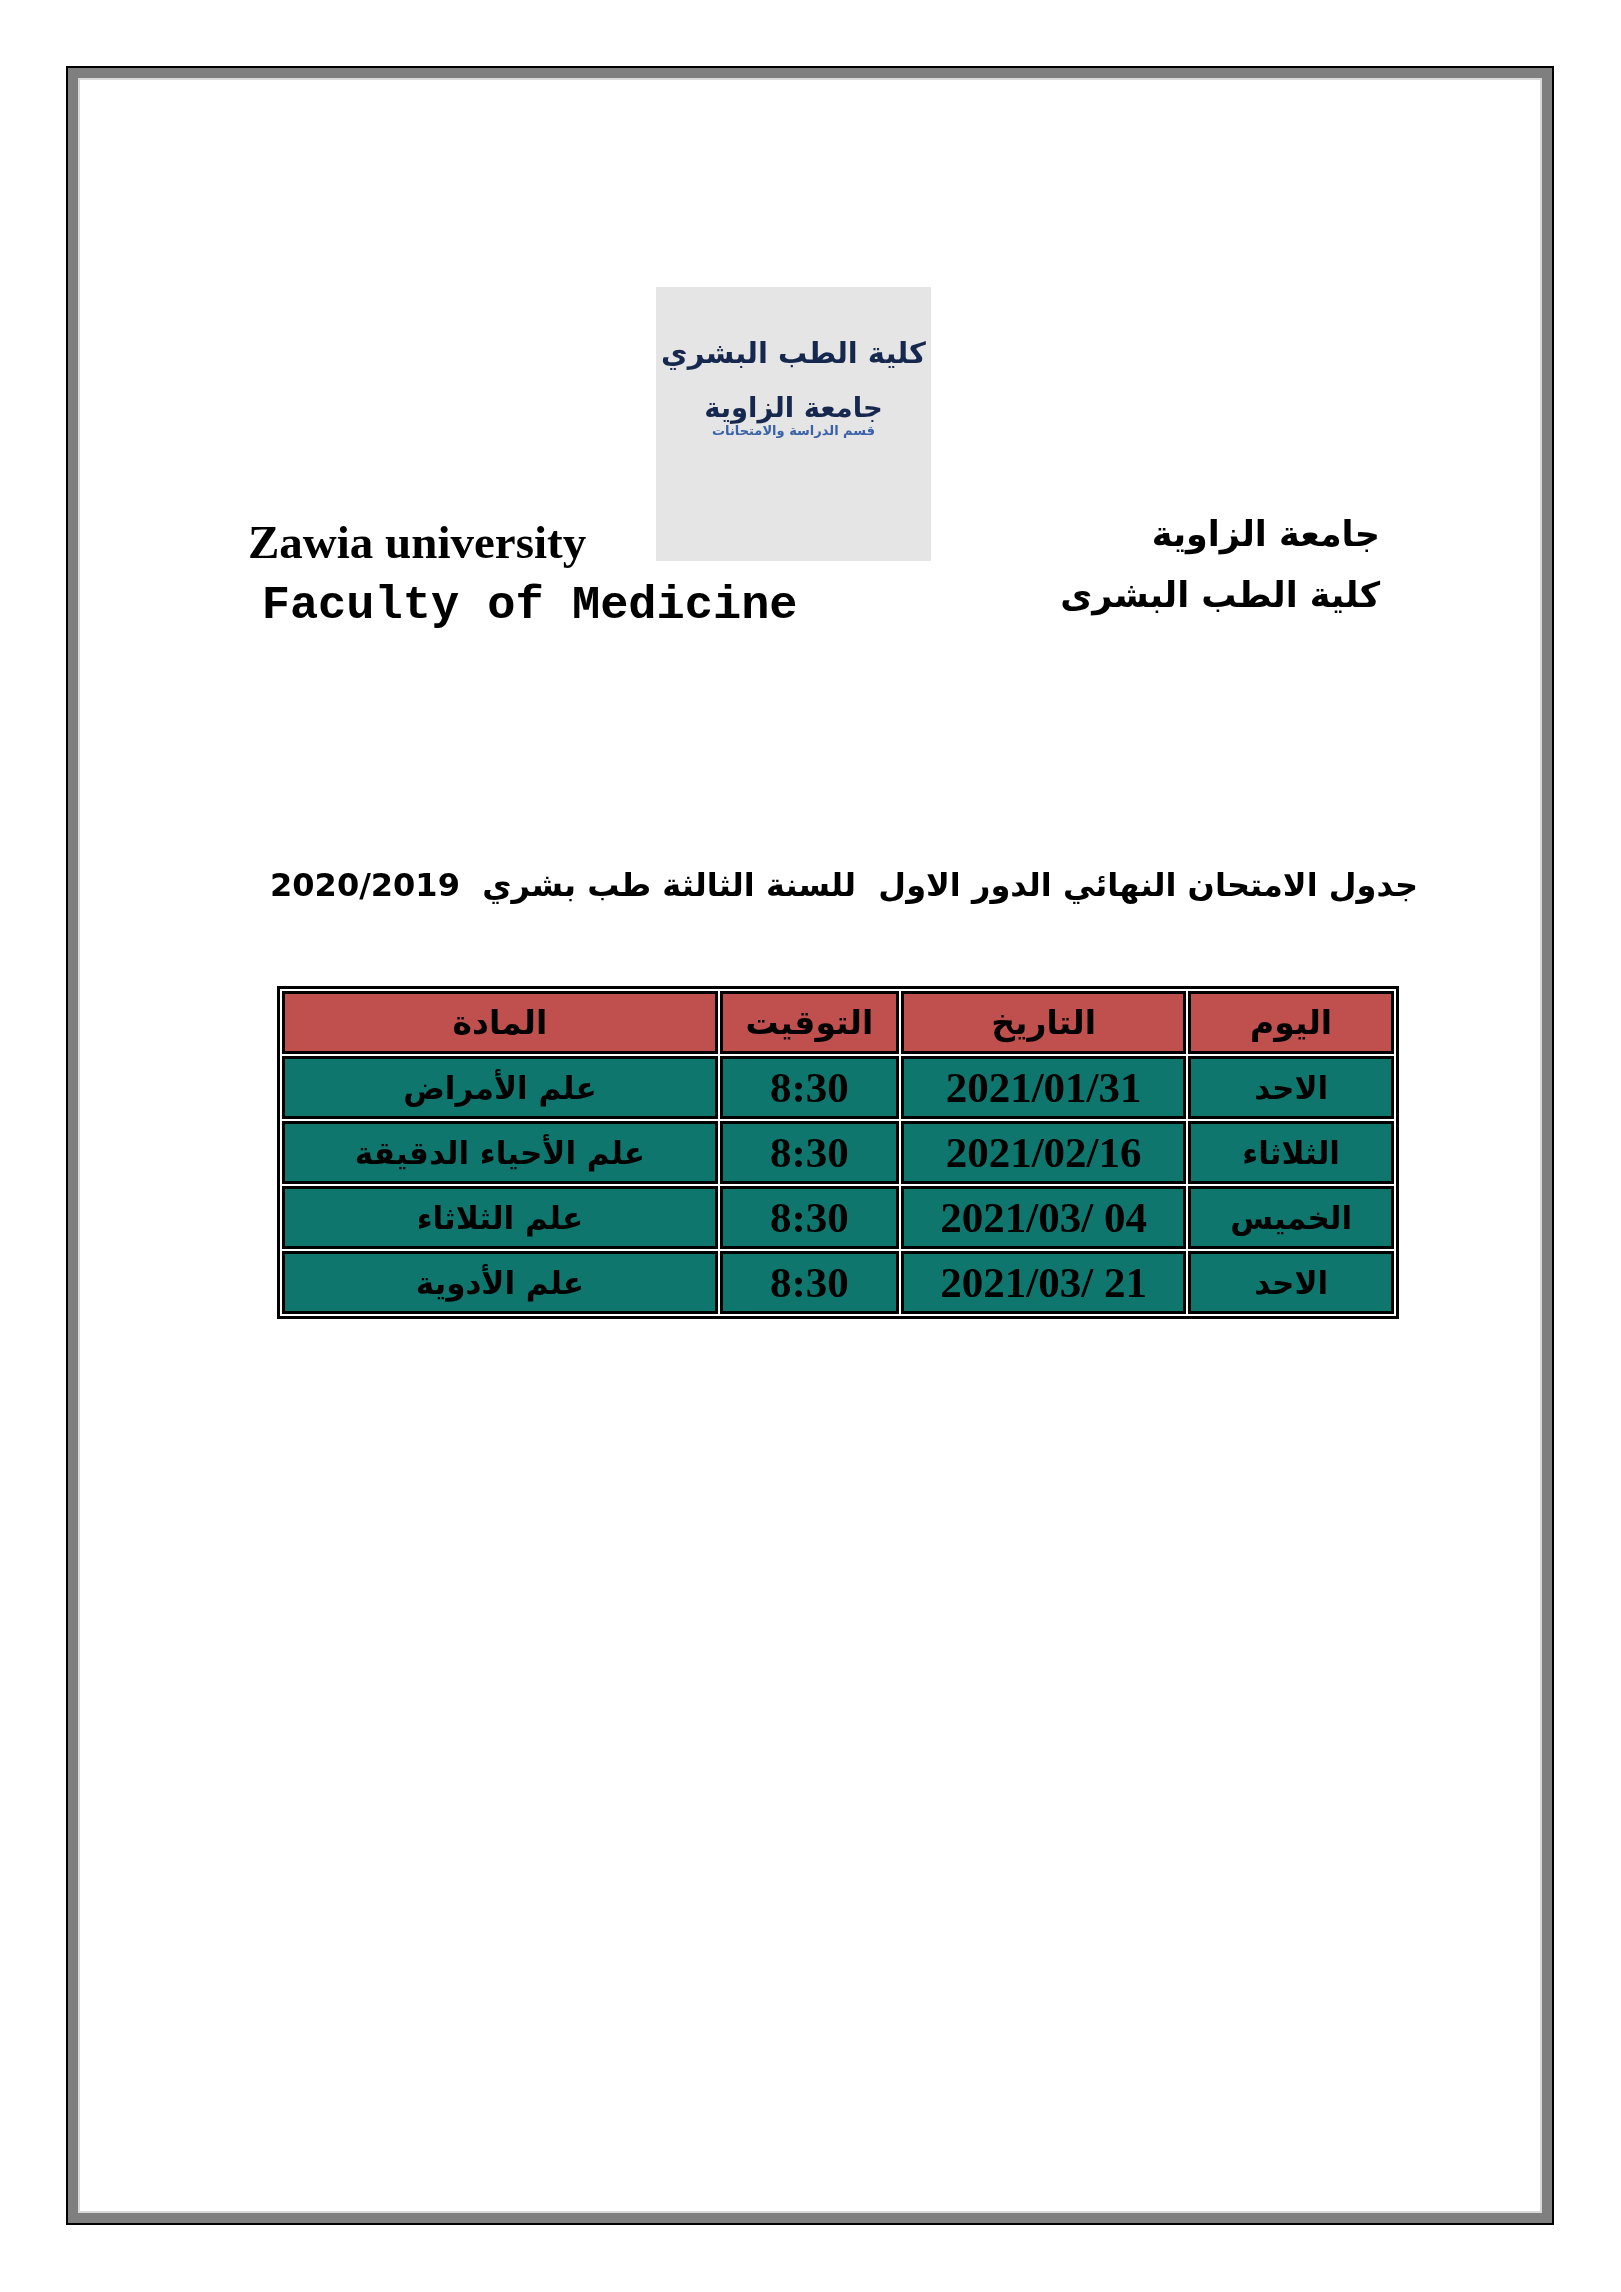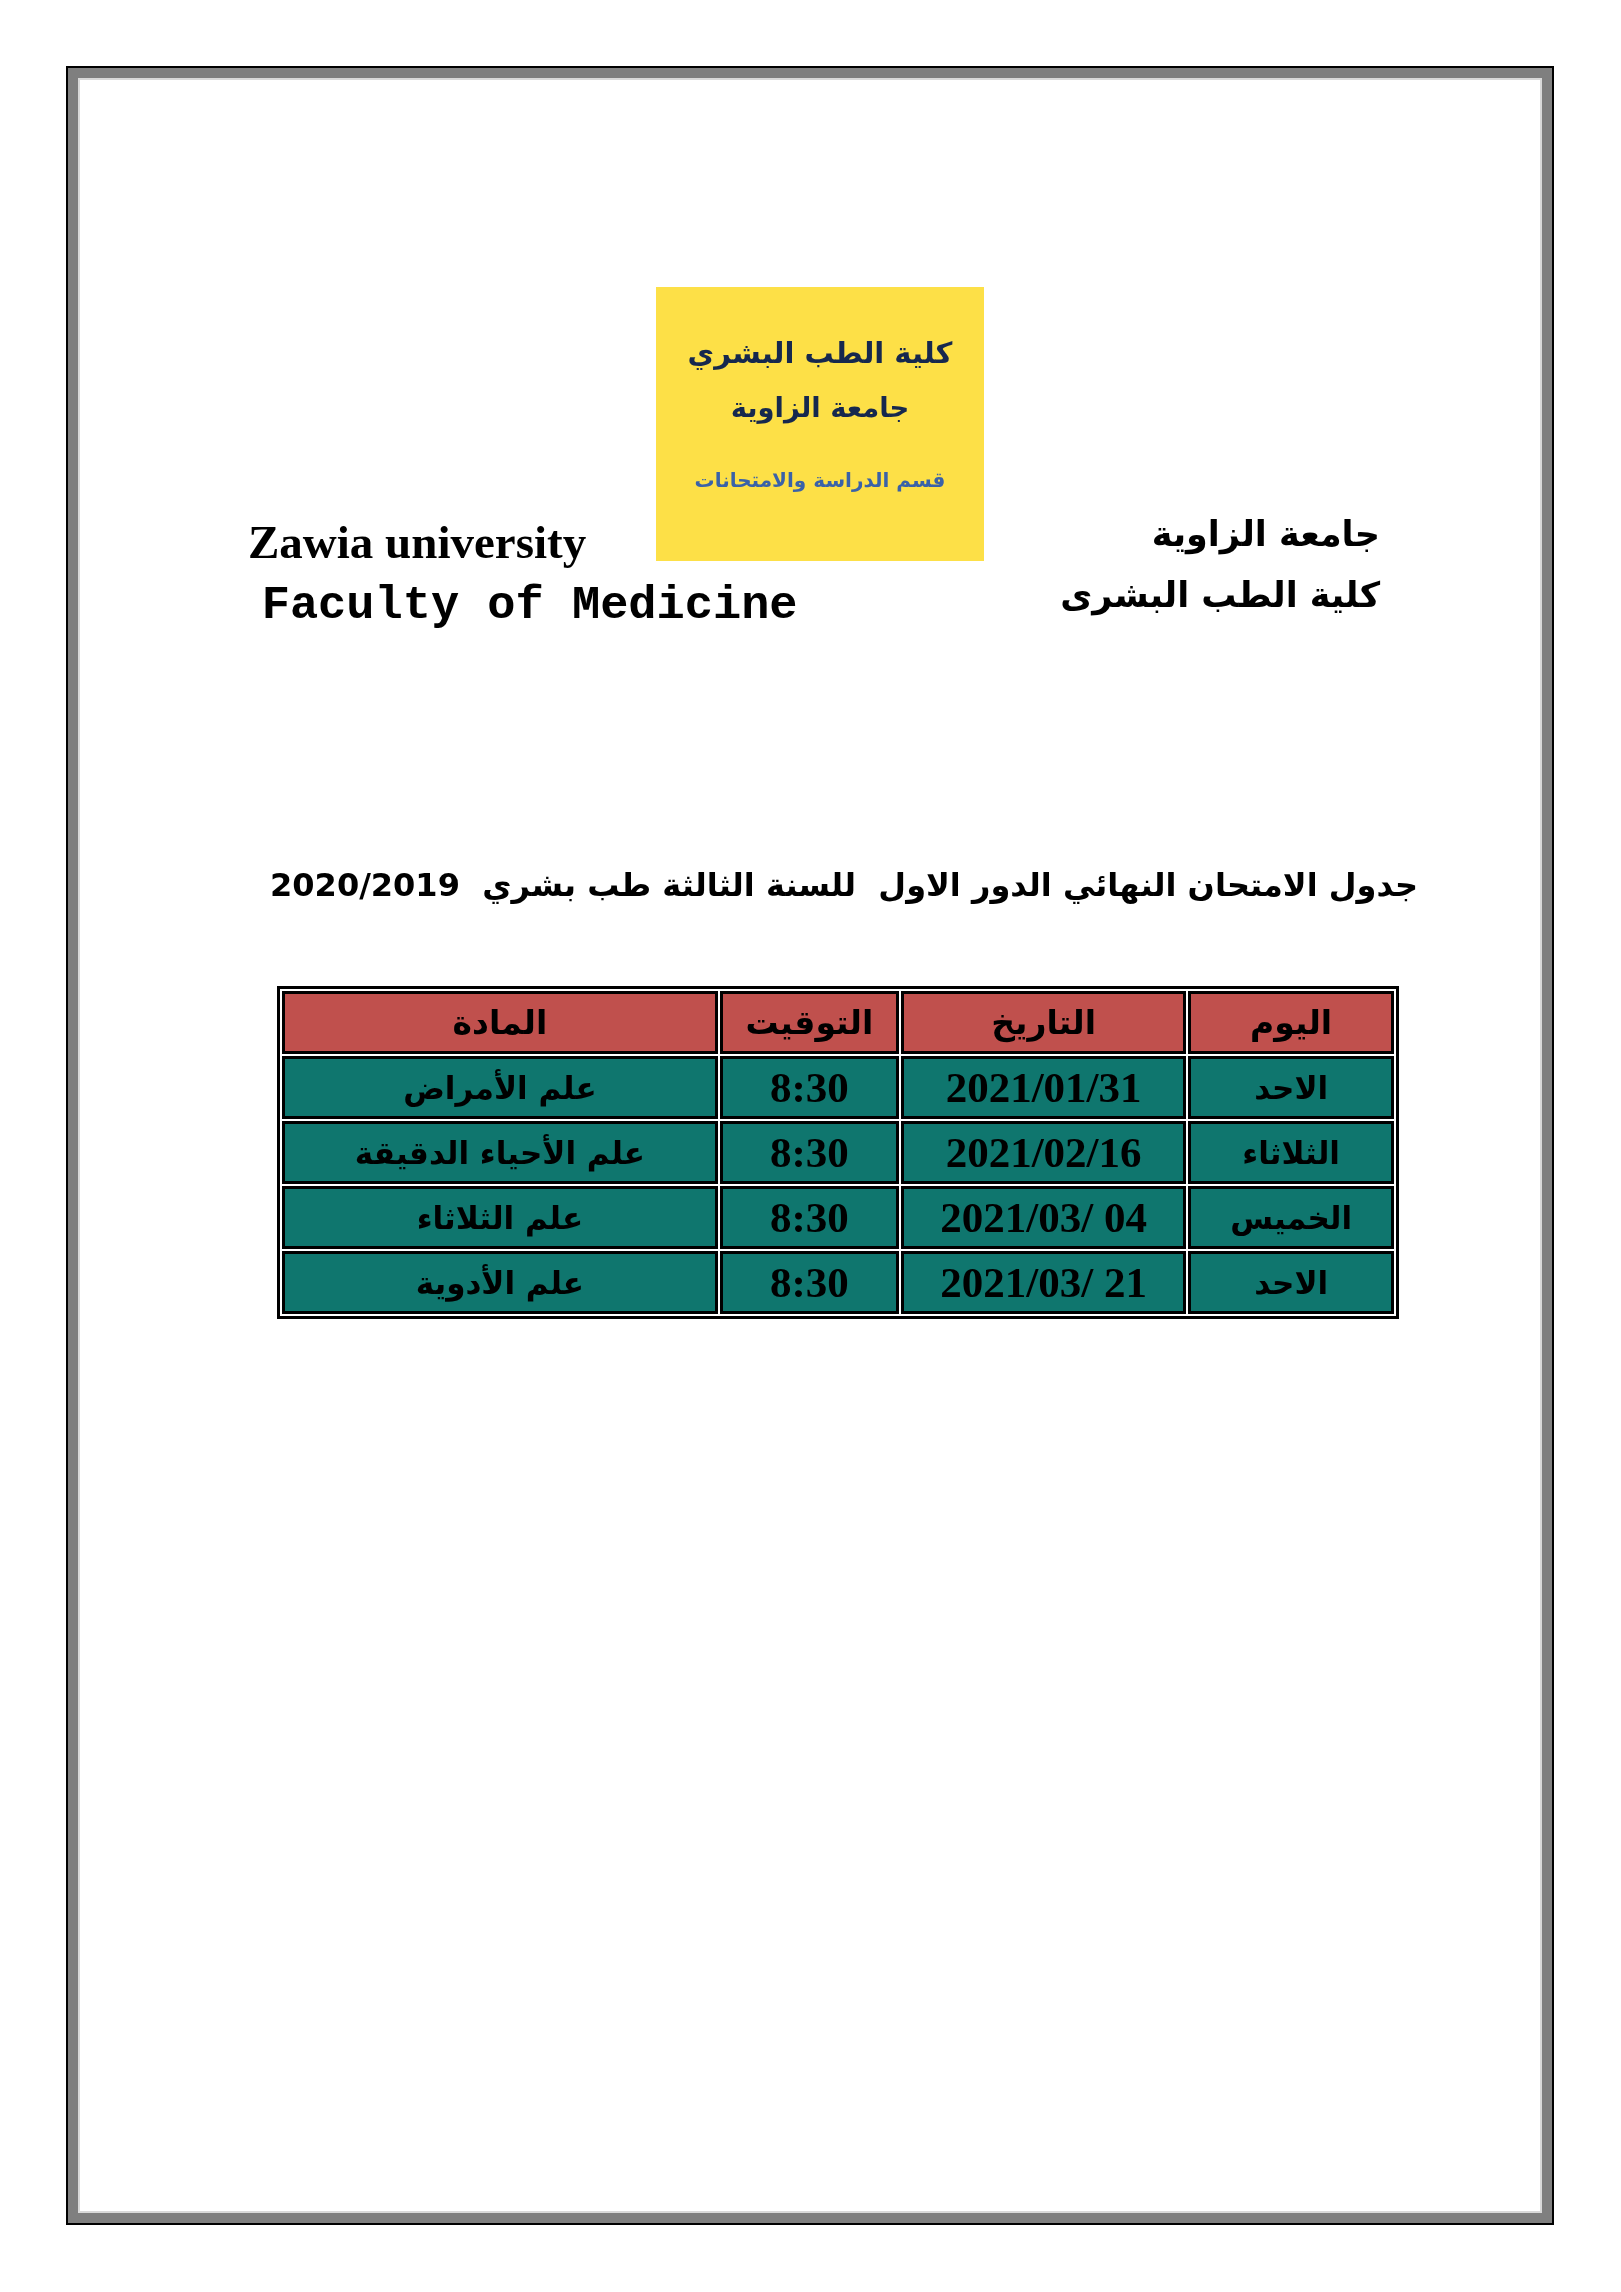--- a/index.html
+++ b/index.html
@@ -11,27 +11,27 @@
   
   .frame-outer {
     position:absolute; left:66px; top:66px; width:1488px; height:2159px;
     box-sizing:border-box; border:2px solid #000000;
   }
   .frame-mid  { width:100%; height:100%; box-sizing:border-box; border:10.8px solid #7f7f7f; }
   .frame-in   { width:100%; height:100%; box-sizing:border-box; border:2.9px solid #d9d9d9; }
 
   
   .logo {
-    position:absolute; left:656px; top:287px; width:328px; height:274px;
-    background:#fde047; display:flex; flex-direction:column; align-items:center;
+    position:absolute; left:656px; top:287px; width:275px; height:274px;
+    background:#e5e5e5; display:flex; flex-direction:column; align-items:center;
     font-family:"DejaVu Sans", sans-serif; font-weight:bold; text-align:center;
   }
   .logo .l1 { margin-top:49px; font-size:29px; color:#16284e; white-space:nowrap; }
   .logo .l2 { margin-top:21.6px; font-size:27.4px; color:#16284e; white-space:nowrap; }
-  .logo .l3 { margin-top:45px; font-size:20px; color:#3a62a8; white-space:nowrap; }
+  .logo .l3 { font-size:13px; color:#3a62a8; white-space:nowrap; }
 
   
   .header-en {
     position:absolute; left:248px; top:510px;
     font-family:"Liberation Serif", serif; font-weight:bold; font-size:47px;
     line-height:64px; color:#000; white-space:nowrap;
   }
   .header-en .line2 { padding-left:13.7px;font-family:Liberation Mono, monospace; }
 
   

